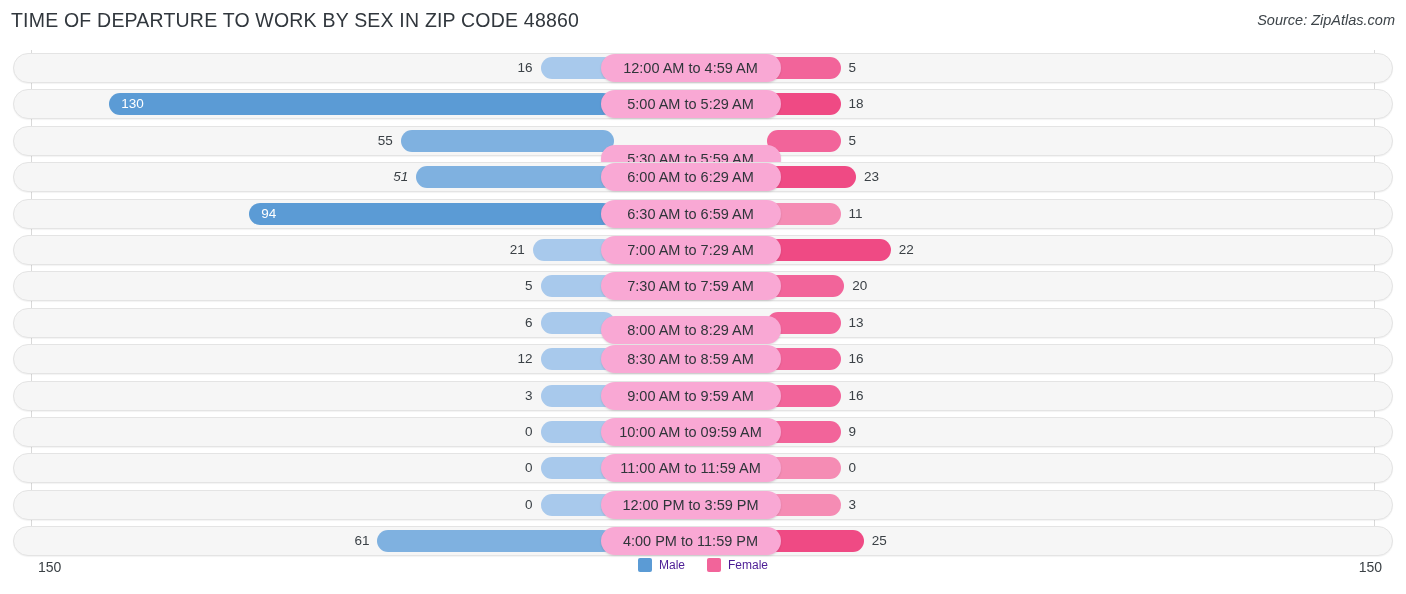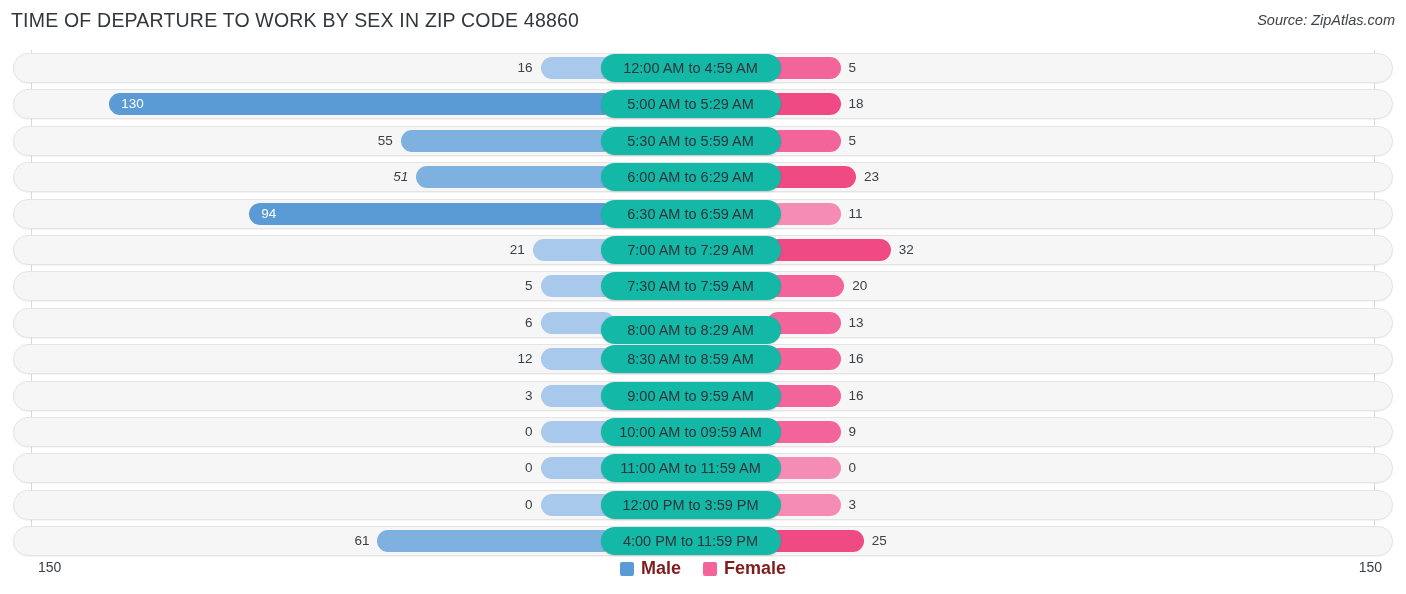--- a/index.html
+++ b/index.html
@@ -98,21 +98,21 @@
   .val-female { text-align: left; }
   .val-inside {
     color: #ffffff;
     font-size: 13.5px;
   }
 
   .center-label {
     position: absolute;
     top: 1px;
     height: 28px;
-    background: #14b8a6;
+    background: #f9a8d4;
     border-radius: 14px;
     box-shadow: 0 1px 2px rgba(0,0,0,0.13);
     display: flex;
     align-items: center;
     justify-content: center;
     font-size: 14.5px;
     color: #2f353a;
     white-space: nowrap;
     z-index: 6;
     padding: 0 10px;
@@ -146,23 +146,22 @@
     display: flex;
     align-items: center;
     gap: 7px;
   }
   .legend-swatch {
     width: 14px; height: 14px;
     border-radius: 2px;
     display: inline-block;
   }
   .legend-text {
-    font-size: 18px;
-    color: #7f1d1d;
-    font-weight: bold;
+    font-size: 12px;
+    color: #4c1d95;
   }
 </style>
 </head>
 <body>
 
 <div id="chart-root">
 
   <div id="header">
     <div id="page-title">TIME OF DEPARTURE TO WORK BY SEX IN ZIP CODE 48860</div>
     <div id="source-label">Source: ZipAtlas.com</div>
@@ -187,21 +186,21 @@
           <div class="val val-male val-inside" style="left: 108.233px; text-align: left;">130</div>
           <div class="val val-female" style="left: 835.5px;">18</div>
           <div class="center-label" style="left: 587.5px; width: 180px;">5:00 AM to 5:29 AM</div>
         </div>
         <div class="row" style="top: 75.8px;">
           <div class="track" style="background: rgb(246, 246, 246); border-color: rgb(228, 228, 228);"></div>
           <div class="bar bar-male" style="left: 387.733px; width: 213.767px; background: rgb(127, 177, 224);"></div>
           <div class="bar bar-female" style="left: 753.5px; width: 74px; background: rgb(242, 100, 154);"></div>
           <div class="val val-male" style="left: 325.733px; width: 54px;">55</div>
           <div class="val val-female" style="left: 835.5px;">5</div>
-          <div class="center-label" style="left: 587.5px; width: 180px;">5:30 AM to 5:59 AM</div>
+          <div class="center-label" style="left: 587.5px; width: 180px; margin-top: 18px;">5:30 AM to 5:59 AM</div>
         </div>
         <div class="row" style="top: 112.2px;">
           <div class="track" style="background: rgb(246, 246, 246); border-color: rgb(228, 228, 228);"></div>
           <div class="bar bar-male" style="left: 403.28px; width: 198.22px; background: rgb(127, 177, 224);"></div>
           <div class="bar bar-female" style="left: 753.5px; width: 89.3933px; background: rgb(239, 74, 132);"></div>
           <div class="val val-male" style="left: 341.28px; width: 54px; font-style: italic;">51</div>
           <div class="val val-female" style="left: 850.893px;">23</div>
           <div class="center-label" style="left: 587.5px; width: 180px;">6:00 AM to 6:29 AM</div>
         </div>
         <div class="row" style="top: 148.6px;">
@@ -210,21 +209,21 @@
           <div class="bar bar-female" style="left: 753.5px; width: 74px; background: rgb(245, 140, 180);"></div>
           <div class="val val-male val-inside" style="left: 248.153px; text-align: left;">94</div>
           <div class="val val-female" style="left: 835.5px;">11</div>
           <div class="center-label" style="left: 587.5px; width: 180px;">6:30 AM to 6:59 AM</div>
         </div>
         <div class="row" style="top: 185px;">
           <div class="track" style="background: rgb(246, 246, 246); border-color: rgb(228, 228, 228);"></div>
           <div class="bar bar-male" style="left: 519.88px; width: 81.62px; background: rgb(168, 201, 236);"></div>
           <div class="bar bar-female" style="left: 753.5px; width: 124.373px; background: rgb(239, 74, 132);"></div>
           <div class="val val-male" style="left: 457.88px; width: 54px;">21</div>
-          <div class="val val-female" style="left: 885.873px;">32</div>
+          <div class="val val-female" style="left: 885.873px;">22</div>
           <div class="center-label" style="left: 587.5px; width: 180px;">7:00 AM to 7:29 AM</div>
         </div>
         <div class="row" style="top: 221.4px;">
           <div class="track" style="background: rgb(246, 246, 246); border-color: rgb(228, 228, 228);"></div>
           <div class="bar bar-male" style="left: 527.5px; width: 74px; background: rgb(168, 201, 236);"></div>
           <div class="bar bar-female" style="left: 753.5px; width: 77.7333px; background: rgb(242, 100, 154);"></div>
           <div class="val val-male" style="left: 465.5px; width: 54px;">5</div>
           <div class="val val-female" style="left: 839.233px;">20</div>
           <div class="center-label" style="left: 587.5px; width: 180px;">7:30 AM to 7:59 AM</div>
         </div>

